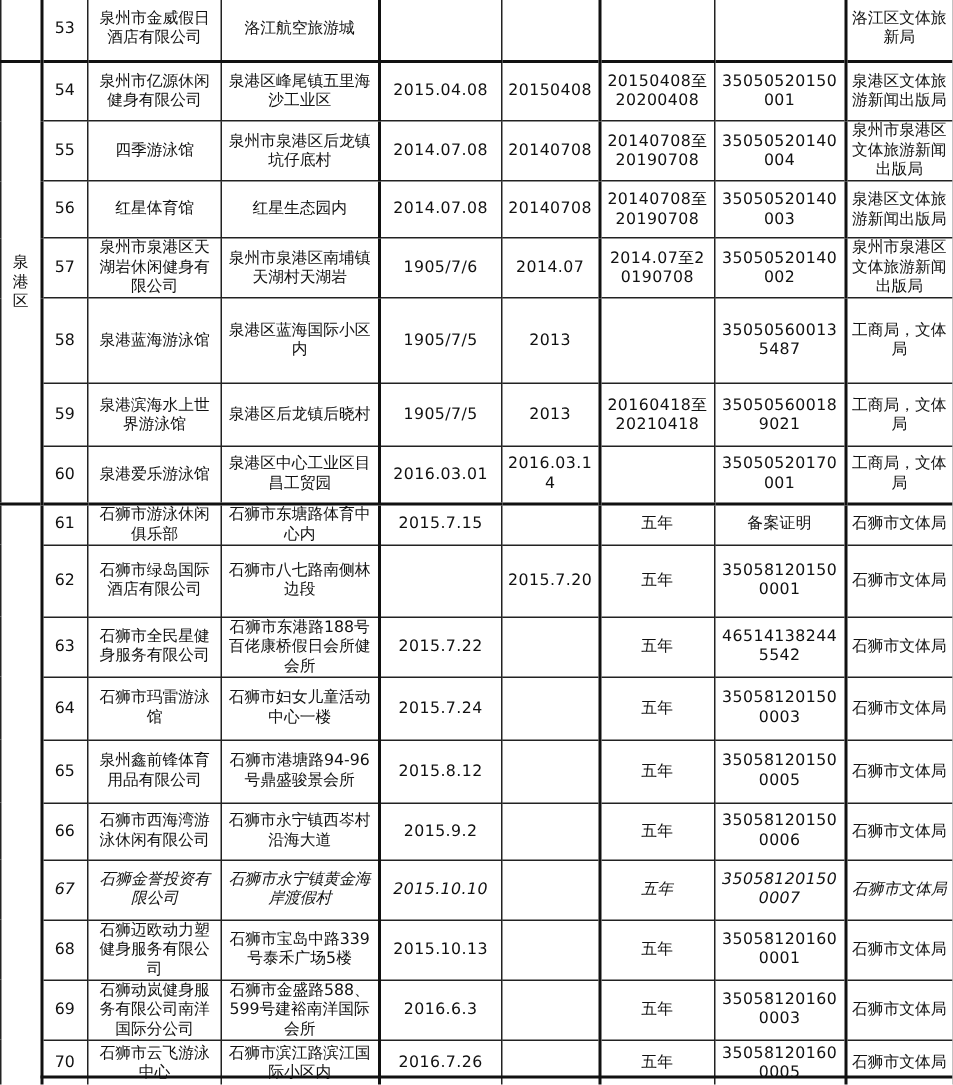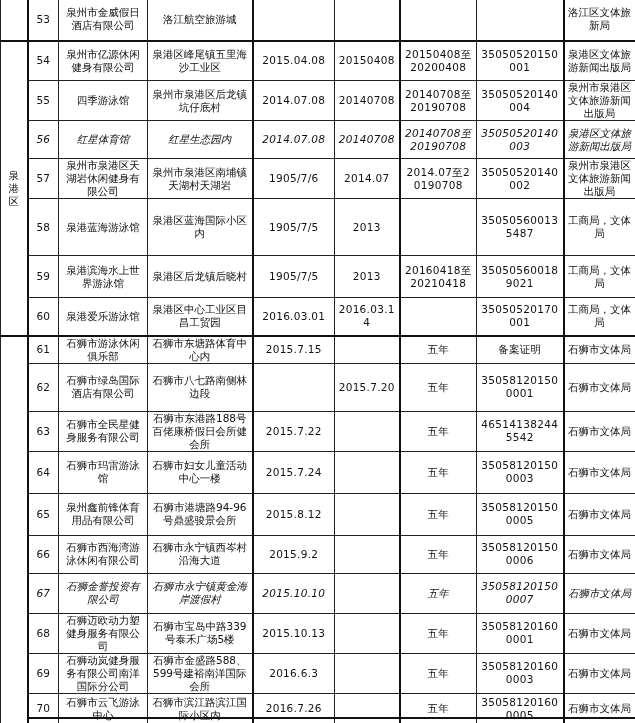--- a/index.html
+++ b/index.html
@@ -59,21 +59,21 @@
       <tr style="height: 39px;">
         <td class="thick-left">55</td>
         <td class="">四季游泳馆</td>
         <td class="">泉州市泉港区后龙镇坑仔底村</td>
         <td class="thick-left num">2014.07.08</td>
         <td class="num">20140708</td>
         <td class="thick-left num">20140708至20190708</td>
         <td class="num">35050520140004</td>
         <td class="thick-left thick-right">泉州市泉港区文体旅游新闻出版局</td>
       </tr>
-      <tr style="height: 38px; font-style: italic;">
+      <tr style="height: 38px;">
         <td class="thick-left">56</td>
         <td class="">红星体育馆</td>
         <td class="">红星生态园内</td>
         <td class="thick-left num">2014.07.08</td>
         <td class="num">20140708</td>
         <td class="thick-left num">20140708至20190708</td>
         <td class="num">35050520140003</td>
         <td class="thick-left thick-right">泉港区文体旅游新闻出版局</td>
       </tr>
       <tr style="height: 40px;">

